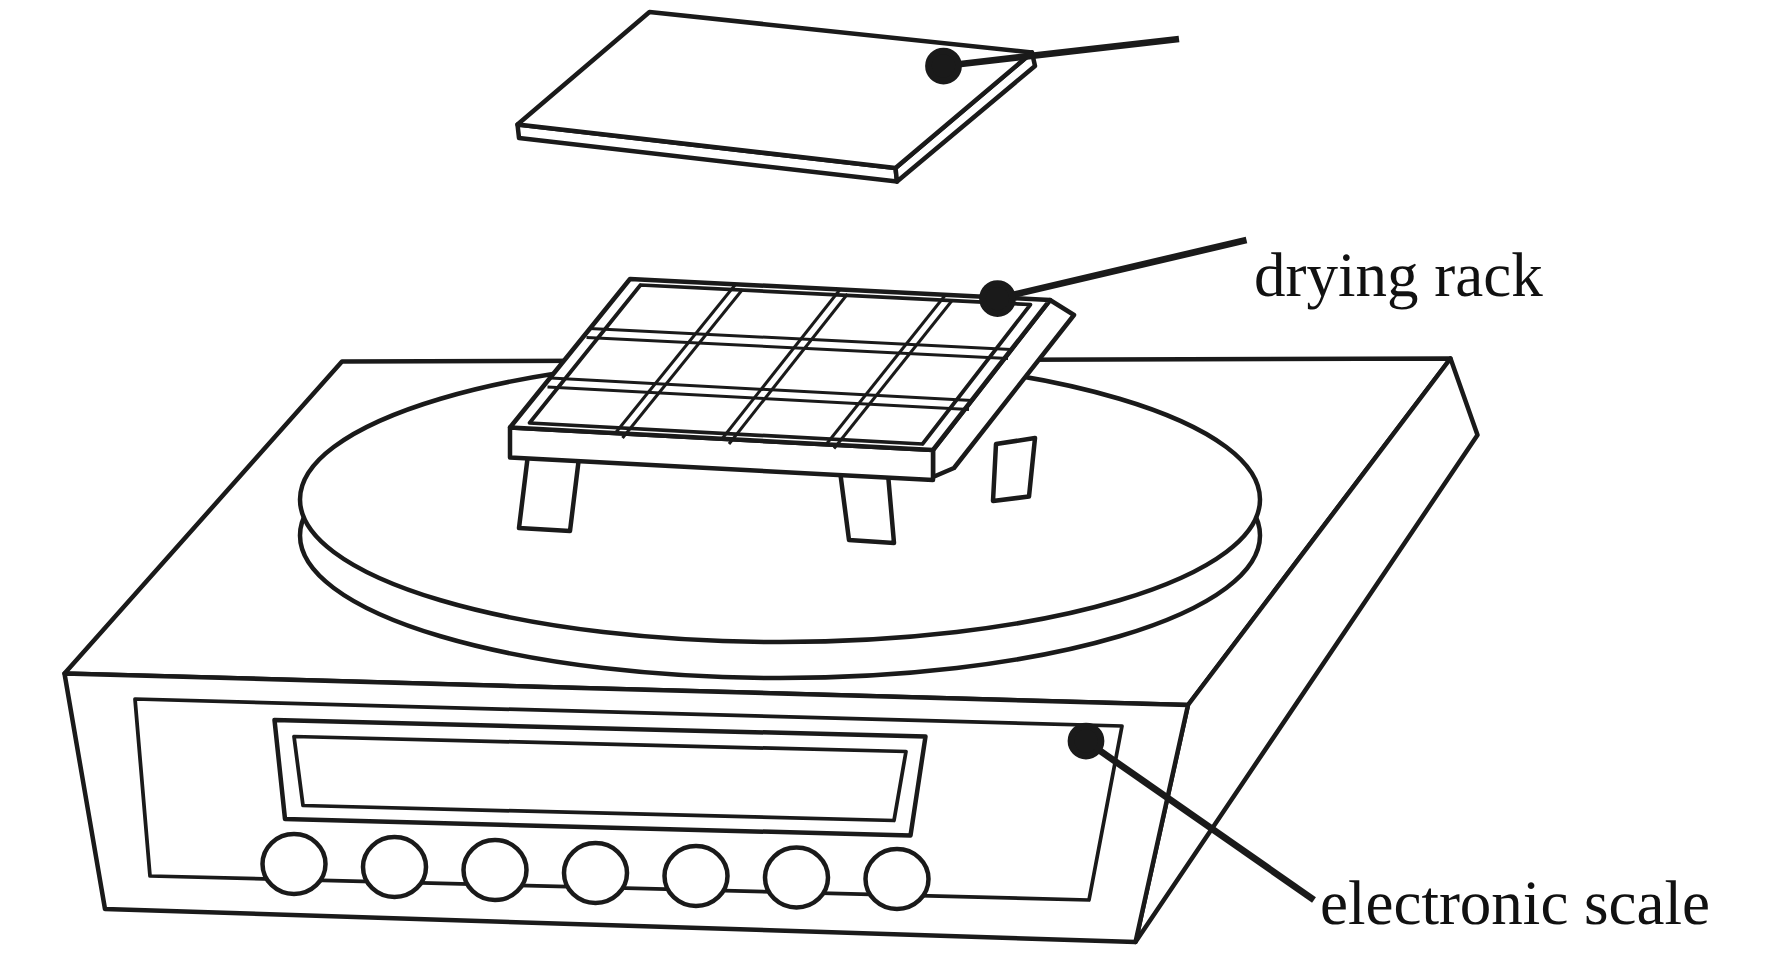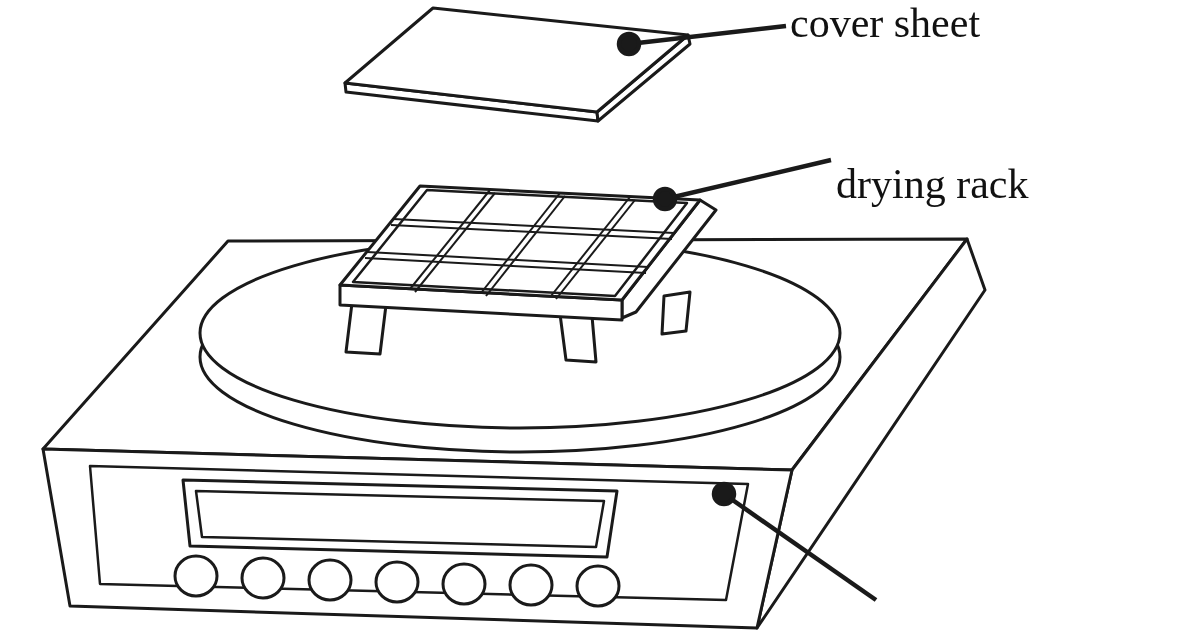--- a/index.html
+++ b/index.html
@@ -107,18 +107,18 @@
     <g stroke-width="4.5">
       <line x1="629" y1="44" x2="786" y2="26"></line>
       <line x1="665" y1="199" x2="831" y2="160"></line>
       <line x1="724" y1="494" x2="876" y2="600"></line>
       <circle cx="629" cy="44" r="10" fill="#1a1a1a"></circle>
       <circle cx="665" cy="199" r="10" fill="#1a1a1a"></circle>
       <circle cx="724" cy="494" r="10" fill="#1a1a1a"></circle>
     </g>
   </svg>
 
-  <div class="diagram-label label-cover-sheet">cover sheet</div>
 
   <div class="diagram-label label-drying-rack">drying rack</div>
 
+  <div class="diagram-label label-electronic-scale">electronic scale</div>
 
 </div>
 
 </body></html>

